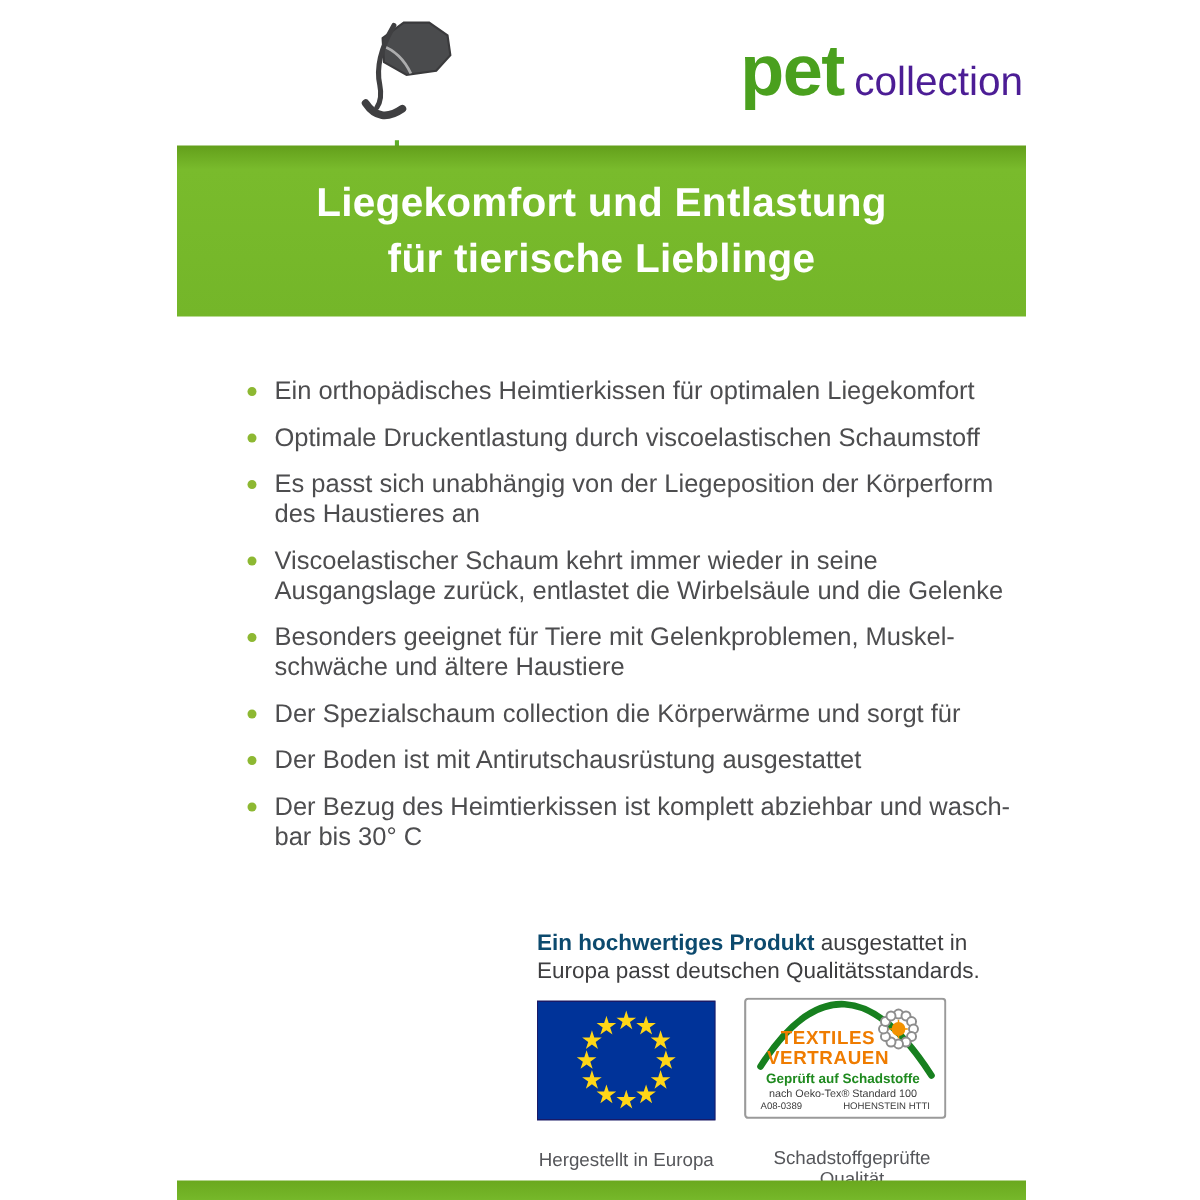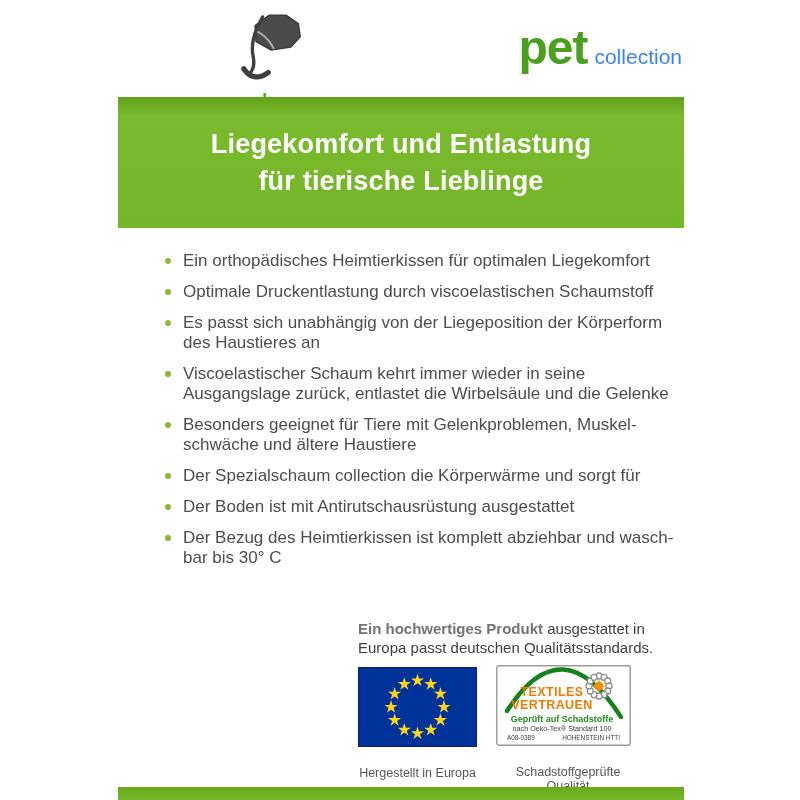--- a/index.html
+++ b/index.html
@@ -5,39 +5,39 @@
   html,body{margin:0;padding:0;background:#ffffff;}
   body{width:800px;height:800px;font-family:"Liberation Sans",sans-serif;}
   .sheet{position:relative;width:800px;height:800px;background:#fff;overflow:hidden;}
 
   
   .brand{position:absolute;left:136px;top:10px;display:flex;align-items:flex-end;flex-direction:column;}
   .brand svg{display:block;}
   .brand-text{font-size:31px;color:#5fae28;letter-spacing:0.5px;margin-left:8px;padding-bottom:6px;}
   .collection{position:absolute;right:118px;top:24px;display:flex;align-items:baseline;}
   .collection .pet{font-size:48px;font-weight:bold;color:#4aa01e;letter-spacing:-1px;line-height:1;}
-  .collection .coll{font-size:21px;color:#3b82f6;margin-left:7px;line-height:1;}
+  .collection .coll{font-size:27px;color:#4c1d95;margin-left:7px;line-height:1;}
 
   
-  .banner{position:absolute;left:118px;top:97px;width:566px;height:131px;
+  .banner{position:absolute;left:118px;top:97px;width:566px;height:114px;
     background:linear-gradient(180deg,#639f1b 0%,#79bb2c 14%,#74b629 100%);
     display:flex;flex-direction:column;justify-content:center;align-items:center;
     color:#ffffff;font-weight:bold;font-size:27px;line-height:37px;letter-spacing:0.2px;}
 
   
   .features{position:absolute;left:165px;top:251px;width:510px;margin:0;padding:0;list-style:none;
     color:#4d4d4f;font-size:17px;line-height:20px;}
   .features li{position:relative;padding-left:18px;margin-bottom:11px;}
   .features li .dot{position:absolute;left:0;top:7px;width:6px;height:6px;border-radius:50%;background:#8db832;}
   .features li .l2{display:block;}
   .features li .l2:empty{display:none;}
 
   
   .quality{position:absolute;left:358px;top:620px;font-size:15px;line-height:18.5px;color:#3e3e40;}
-  .quality b{color:#737373;}
+  .quality b{color:#0c4a6e;}
   .quality .ln{display:block;}
   .badge-eu{position:absolute;left:358px;top:667px;width:119px;}
   .badge-eu svg{display:block;}
   .badge-oeko{position:absolute;left:496px;top:665px;width:144px;}
   .badge-oeko svg{display:block;}
   .badge-caption{margin-top:19px;text-align:center;font-size:12.5px;color:#55565a;}
 
   .bottom-bar{position:absolute;left:118px;top:787px;width:566px;height:13px;
     background:linear-gradient(180deg,#6aa81e 0%,#76b82a 100%);}
 

